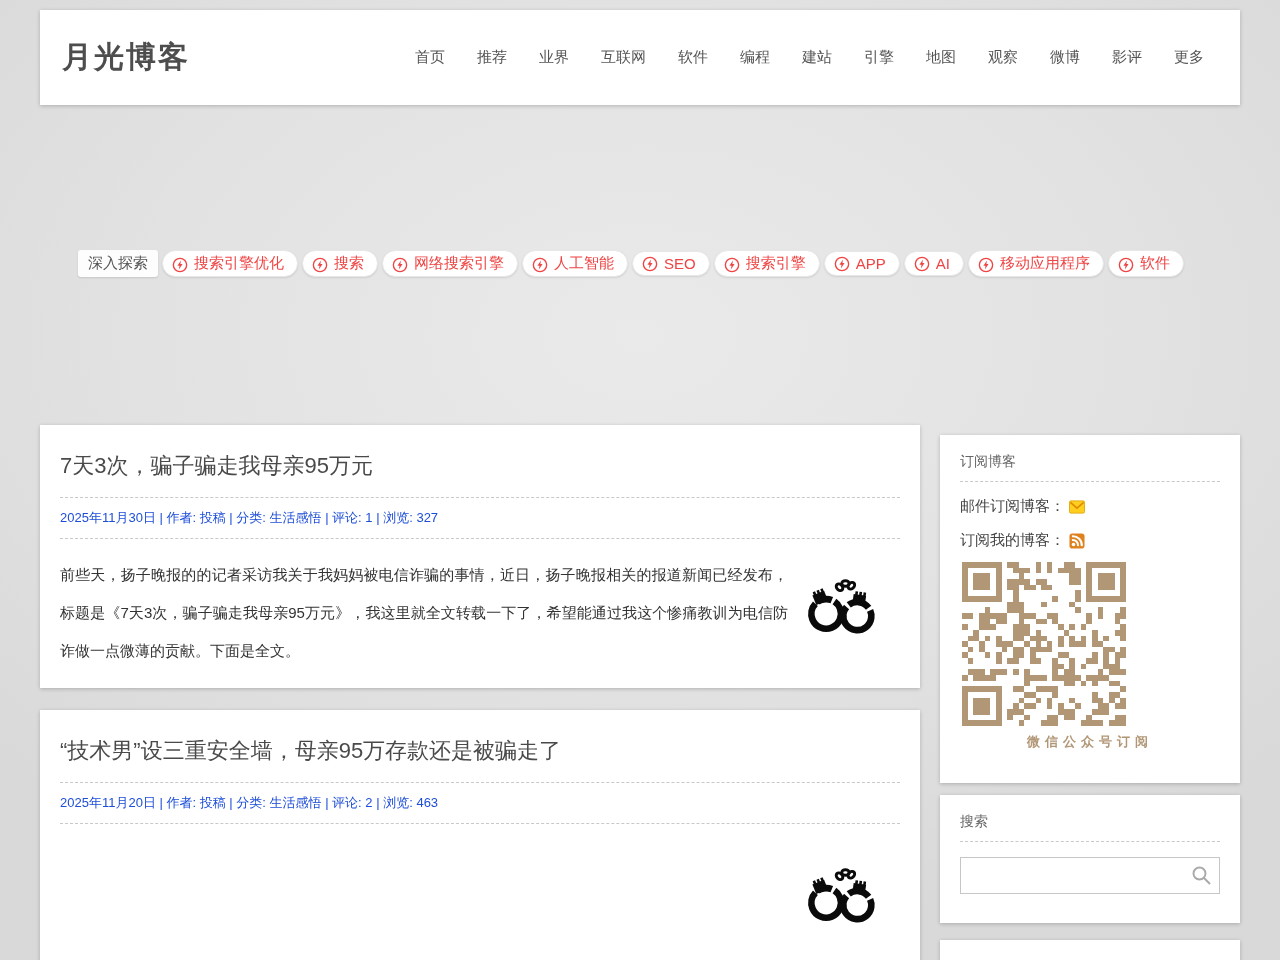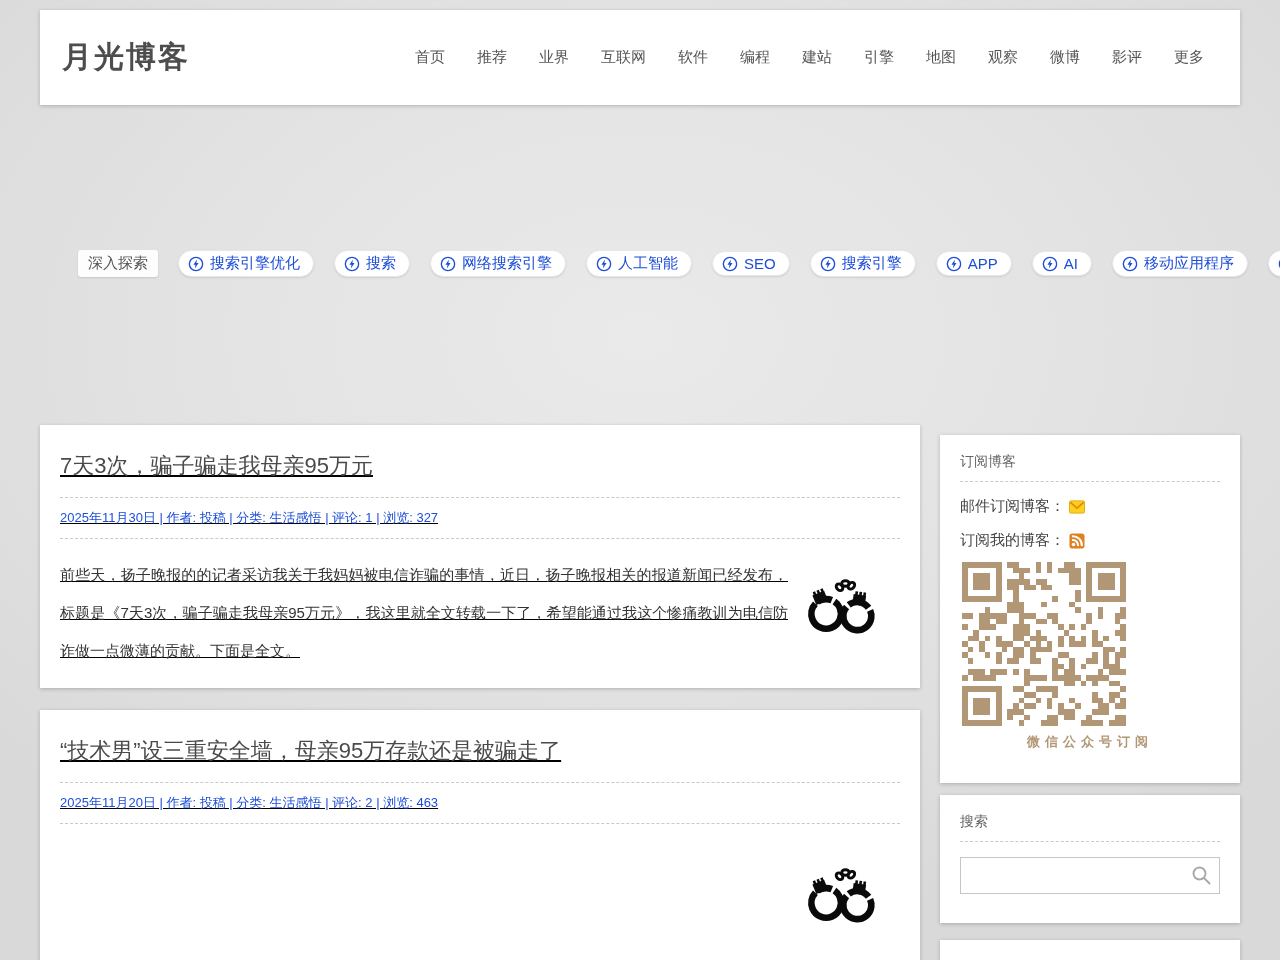--- a/index.html
+++ b/index.html
@@ -11,33 +11,33 @@
   }
   .card { position:absolute; background:#fff; box-shadow:0 1px 4px rgba(0,0,0,0.22); }
 
   
   .header { left:40px; top:10px; width:1200px; height:95px; display:flex; align-items:center; }
   .logo { margin-left:22px; font-size:30px; font-weight:bold; color:#4d4d4d; letter-spacing:2px; cursor:pointer; }
   .nav { margin-left:auto; margin-right:36px; display:flex; gap:32px; }
   .nav a { font-size:15px; color:#555; text-decoration:none; cursor:pointer; white-space:nowrap; }
 
   
-  .tagbar { position:absolute; left:78px; top:250px; width:1140px; display:flex; align-items:center; gap:20px; }
+  .tagbar { position:absolute; left:78px; top:250px; width:1140px; display:flex; align-items:center; gap:4px; }
   .taglabel { background:#fdfdfd; color:#555; font-size:15px; padding:4px 10px; border-radius:3px; box-shadow:0 1px 2px rgba(0,0,0,0.12); white-space:nowrap; }
   .pill {
-    display:inline-flex; align-items:center; gap:6px; background:#fff; border:1px solid #e7e7e7;
-    border-radius:16px; padding:3px 13px 3px 9px; color:#1d4ed8; font-size:15px; text-decoration:none;
+    display:inline-flex; align-items:flex-end; gap:6px; background:#fff; border:1px solid #e7e7e7;
+    border-radius:16px; padding:3px 13px 3px 9px; color:#ef4444; font-size:15px; text-decoration:none;
     box-shadow:0 1px 2px rgba(0,0,0,0.10); white-space:nowrap; cursor:pointer;
   }
   .pill svg { width:16px; height:16px; flex:0 0 auto; }
 
   
   .post1 { left:40px; top:425px; width:880px; height:263px; }
   .post2 { left:40px; top:710px; width:880px; height:290px; }
-  .post-inner { position:relative; padding:20px 20px 18px 20px; height:100%;text-decoration:underline; }
+  .post-inner { position:relative; padding:20px 20px 18px 20px; height:100%; }
   .post-title { font-size:22px; font-weight:400; color:#4a4a4a; line-height:30px; margin:6px 0 16px 0; cursor:pointer; }
   .dashed { border:0; border-top:1px dashed #c9c9c9; height:0; }
   .post-meta { font-size:13px; color:#1d4ed8; margin:11px 0; }
   .post-excerpt { font-size:15px; color:#333; line-height:38px; margin-top:17px; padding-right:112px; text-align:justify; }
   .post-thumb { position:absolute; right:42px; width:74px; height:64px; cursor:pointer; }
   .post1 .post-thumb { top:148px; }
   .post2 .post-thumb { top:152px; }
 
   
   .side1 { left:940px; top:425px; width:300px; height:348px;margin-top:10px; }

